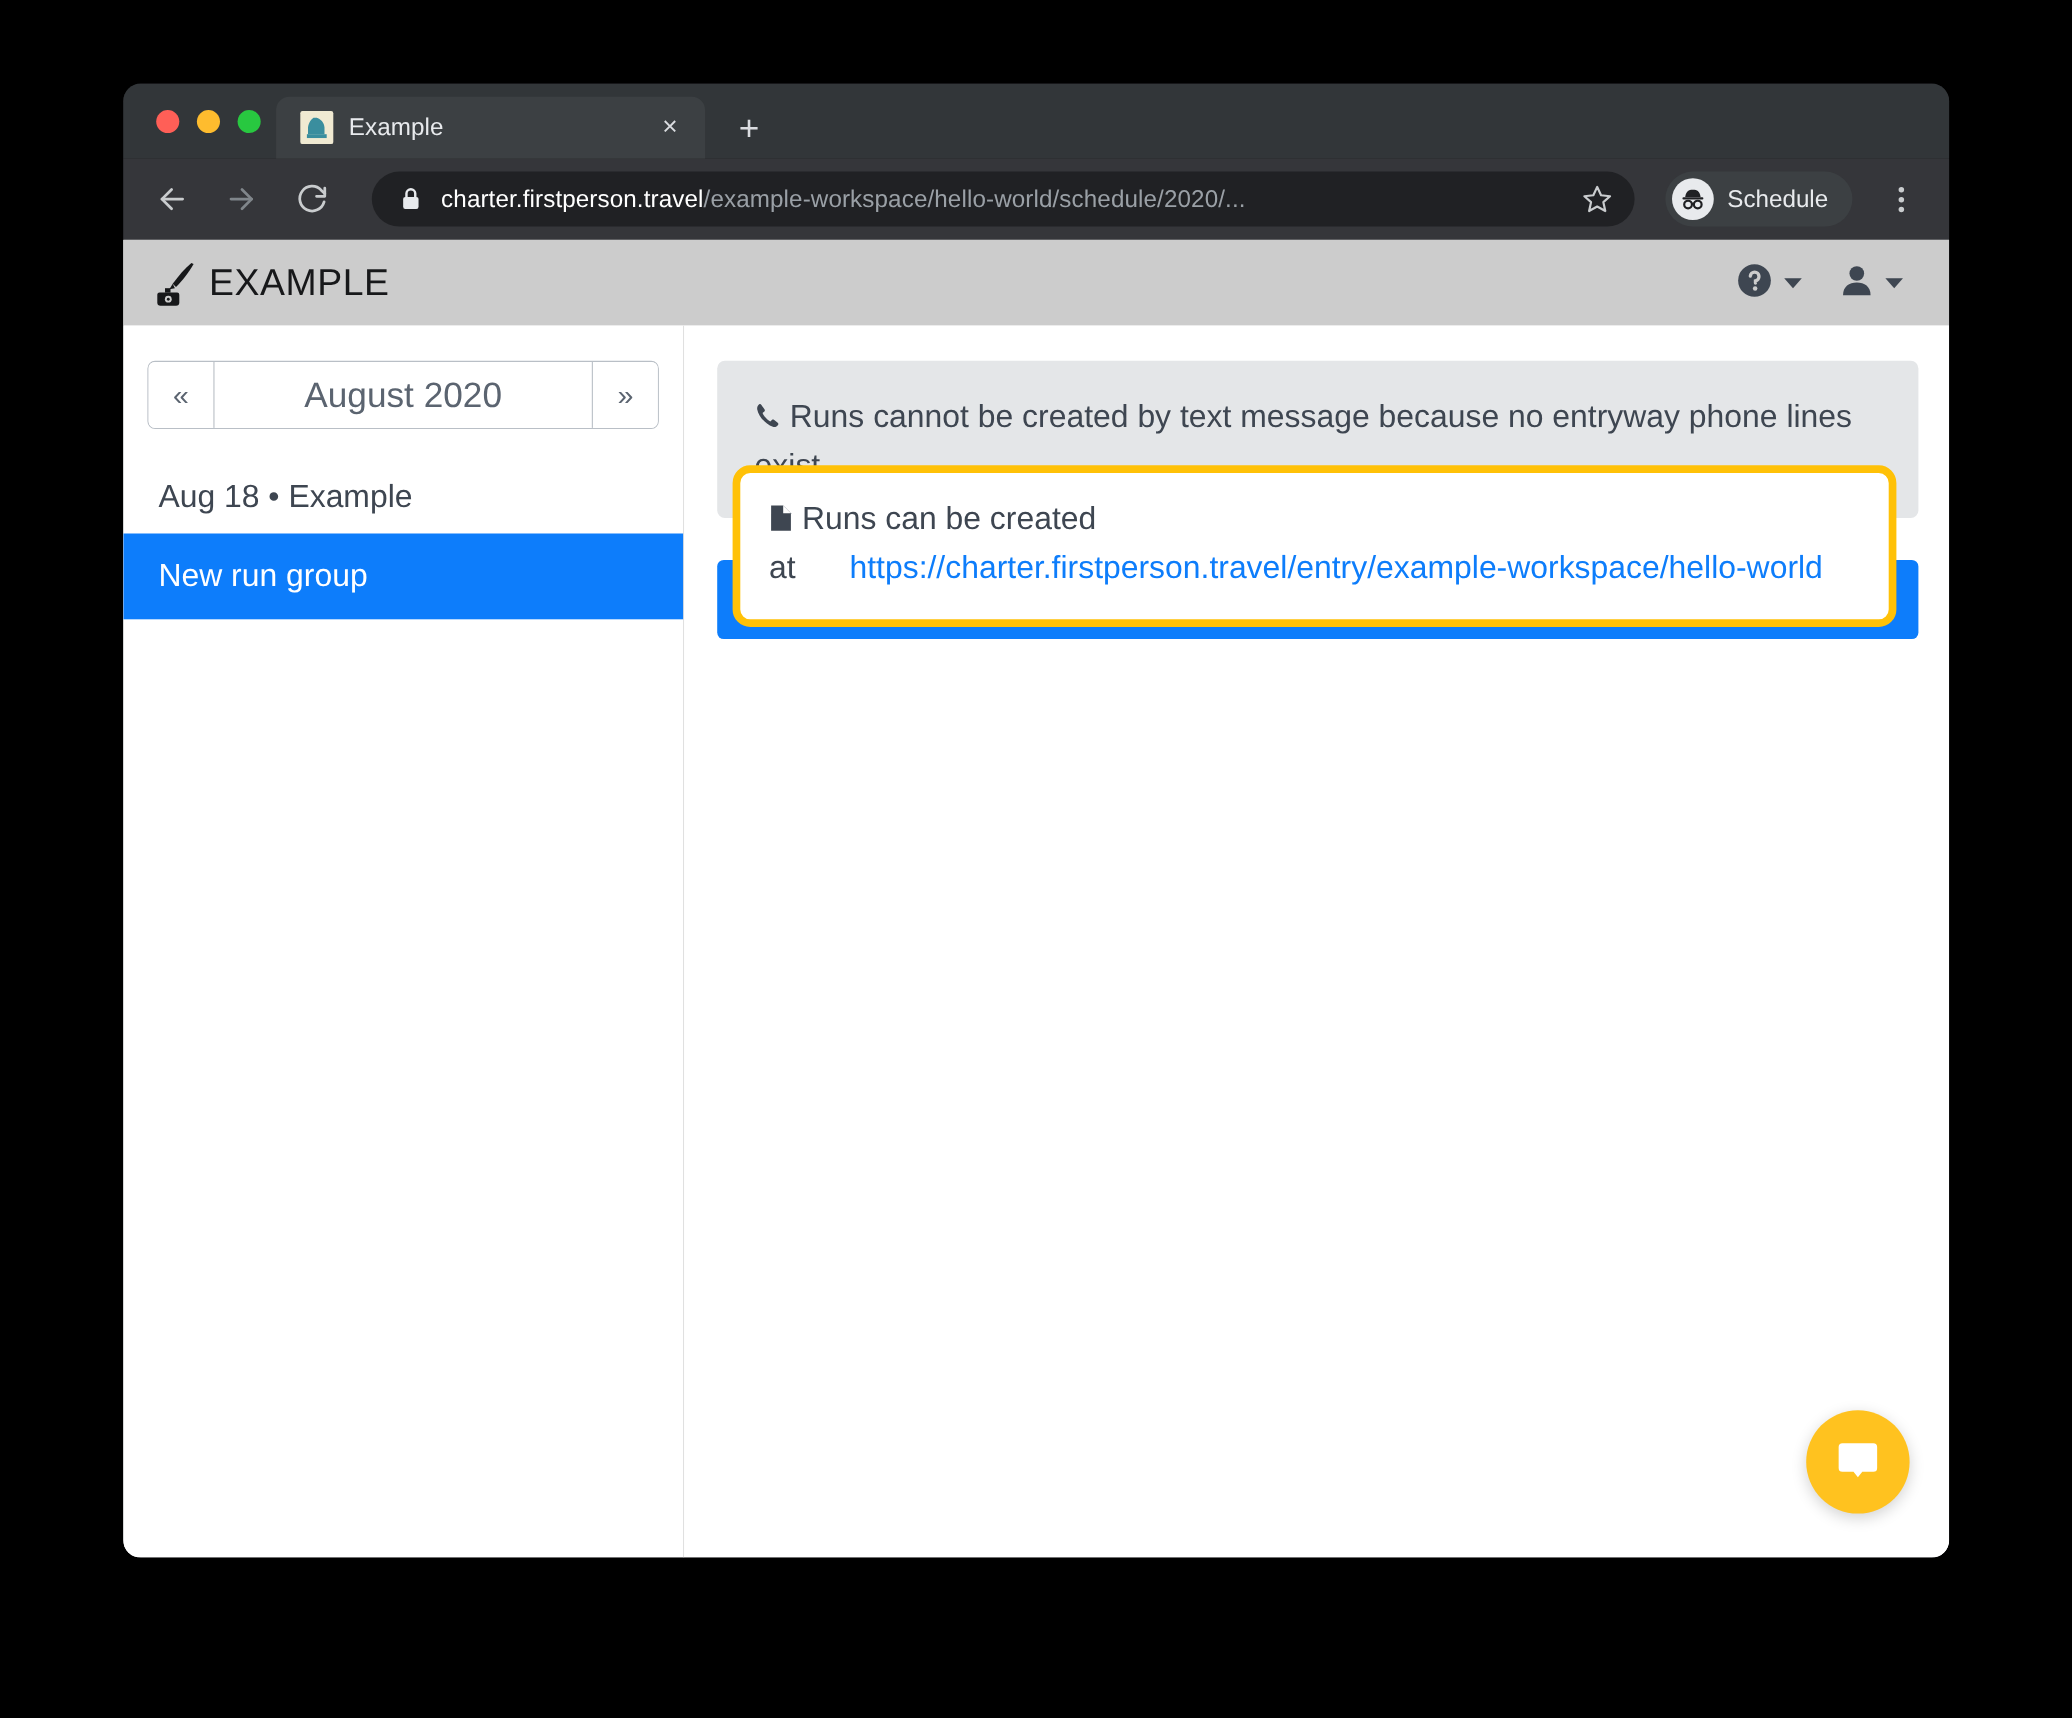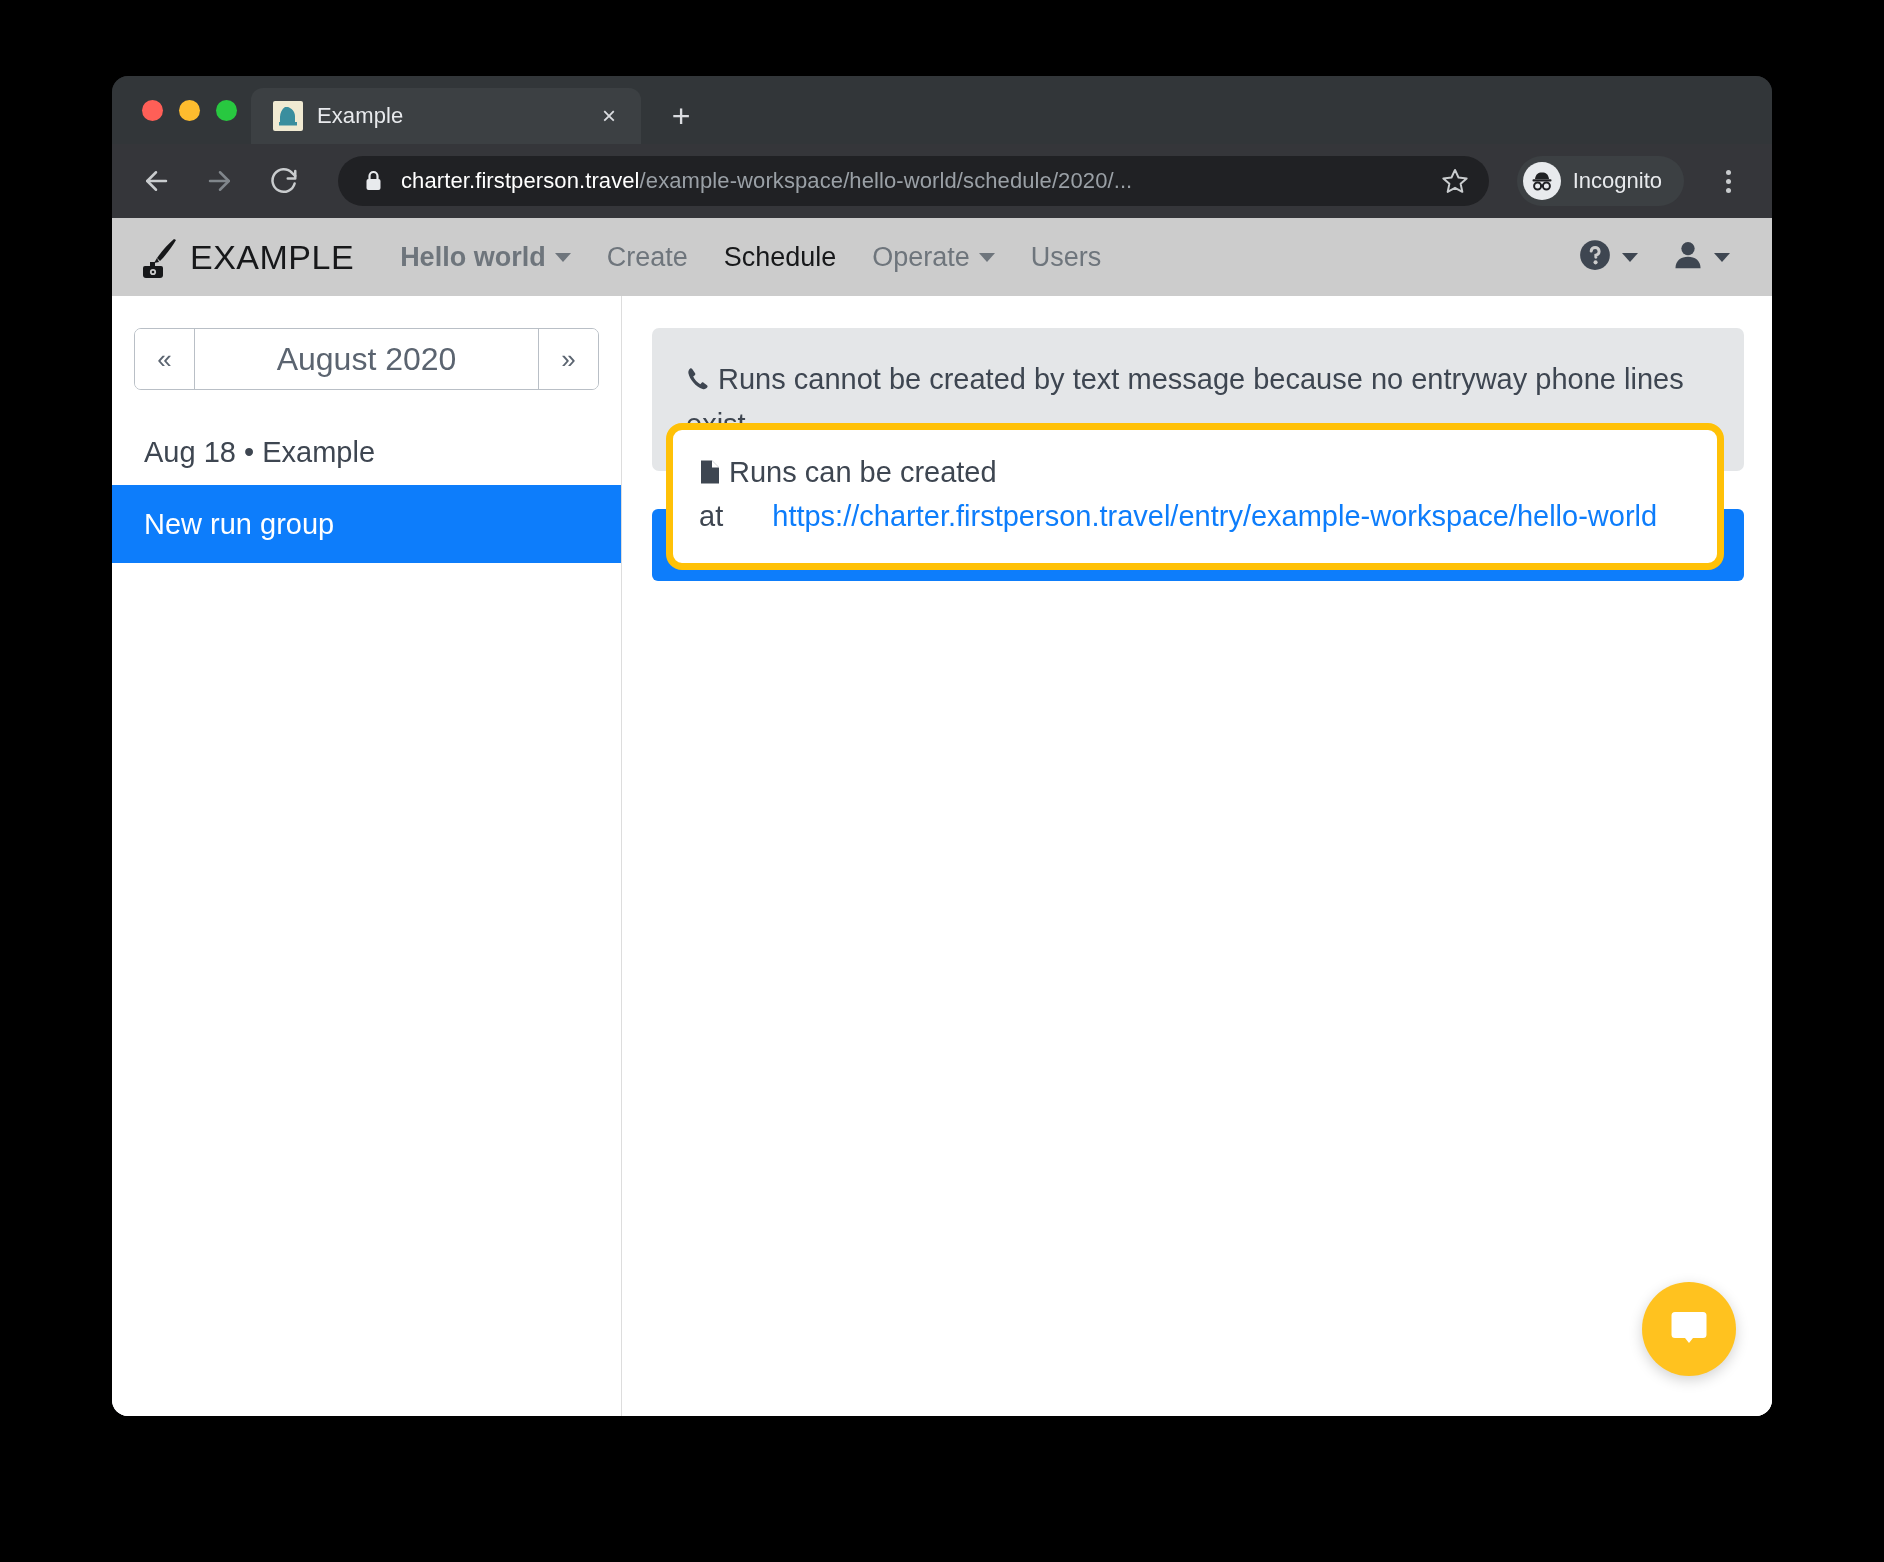--- a/index.html
+++ b/index.html
@@ -408,21 +408,21 @@
       <div class="incognito-pill">
         <span class="incognito-badge">
           <svg width="26" height="26" viewBox="0 0 26 26">
             <path d="M6 11 C6.8 6 9 4.5 13 4.5 C17 4.5 19.2 6 20 11 Z" fill="#202124"></path>
             <rect x="3.5" y="11.3" width="19" height="2.1" rx="1" fill="#202124"></rect>
             <circle cx="8.6" cy="18" r="3.5" fill="none" stroke="#202124" stroke-width="2"></circle>
             <circle cx="17.4" cy="18" r="3.5" fill="none" stroke="#202124" stroke-width="2"></circle>
             <line x1="12.1" y1="17.4" x2="13.9" y2="17.4" stroke="#202124" stroke-width="2"></line>
           </svg>
         </span>
-        <span class="incognito-label">Incognito</span>
+        <span class="incognito-label">Schedule</span>
       </div>
 
       <div class="kebab">
         <i></i>
           <i></i>
           <i></i>
       </div>
     </div>
 
     <div class="page">
@@ -435,39 +435,20 @@
               <path d="M16 21 L13 26 L18 25 Z" fill="#17181a"></path>
               <rect x="9" y="25" width="5" height="4" fill="#17181a"></rect>
               <path d="M4 29 h16 a2 2 0 0 1 2 2 v7 a3 3 0 0 1 -3 3 H5 a3 3 0 0 1 -3 -3 v-7 a2 2 0 0 1 2 -2 z" fill="#17181a"></path>
               <circle cx="12" cy="35" r="3.1" fill="#cccccc"></circle>
               <circle cx="12" cy="35" r="1.3" fill="#17181a"></circle>
             </svg>
           </span>
           <span class="brand-text">EXAMPLE</span>
         </div>
 
-        <div class="nav-items">
-          <div class="nav-item workspace">
-            <span>Hello world</span>
-            <span class="caret"></span>
-          </div>
-          <div class="nav-item">
-            <span>Create</span>
-          </div>
-          <div class="nav-item active">
-            <span>Schedule</span>
-          </div>
-          <div class="nav-item">
-            <span>Operate</span>
-            <span class="caret"></span>
-          </div>
-          <div class="nav-item">
-            <span>Users</span>
-          </div>
-        </div>
 
         <div class="nav-right">
           <div class="nav-icon-btn">
             <span>
               <svg width="34" height="34" viewBox="0 0 24 24">
                 <circle cx="12" cy="12" r="10.5" fill="#3e4651"></circle>
                 <path d="M9.3 9.2 a2.8 2.8 0 1 1 3.3 3 v1.4" fill="none" stroke="#cccccc" stroke-width="2.1" stroke-linecap="round"></path>
                 <circle cx="12.4" cy="17.2" r="1.45" fill="#cccccc"></circle>
               </svg>
             </span>

